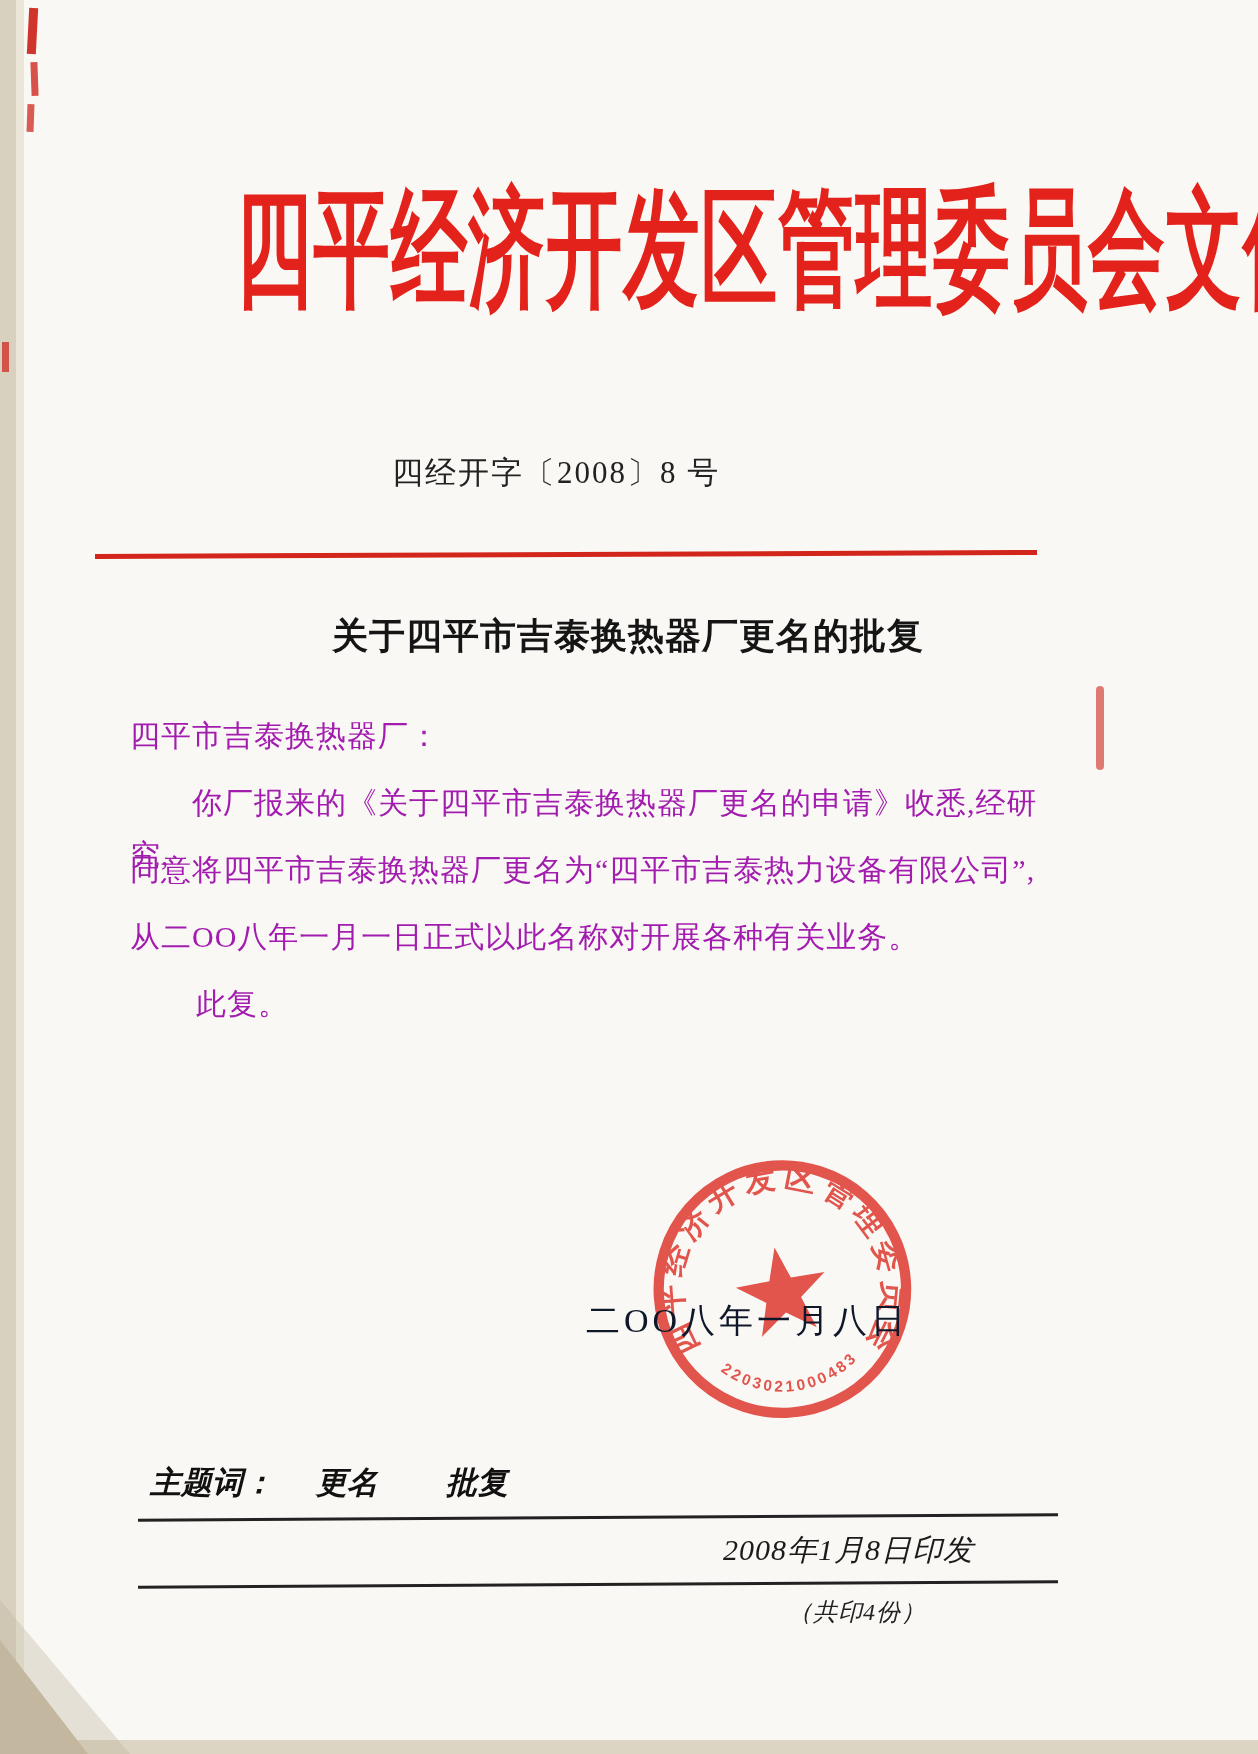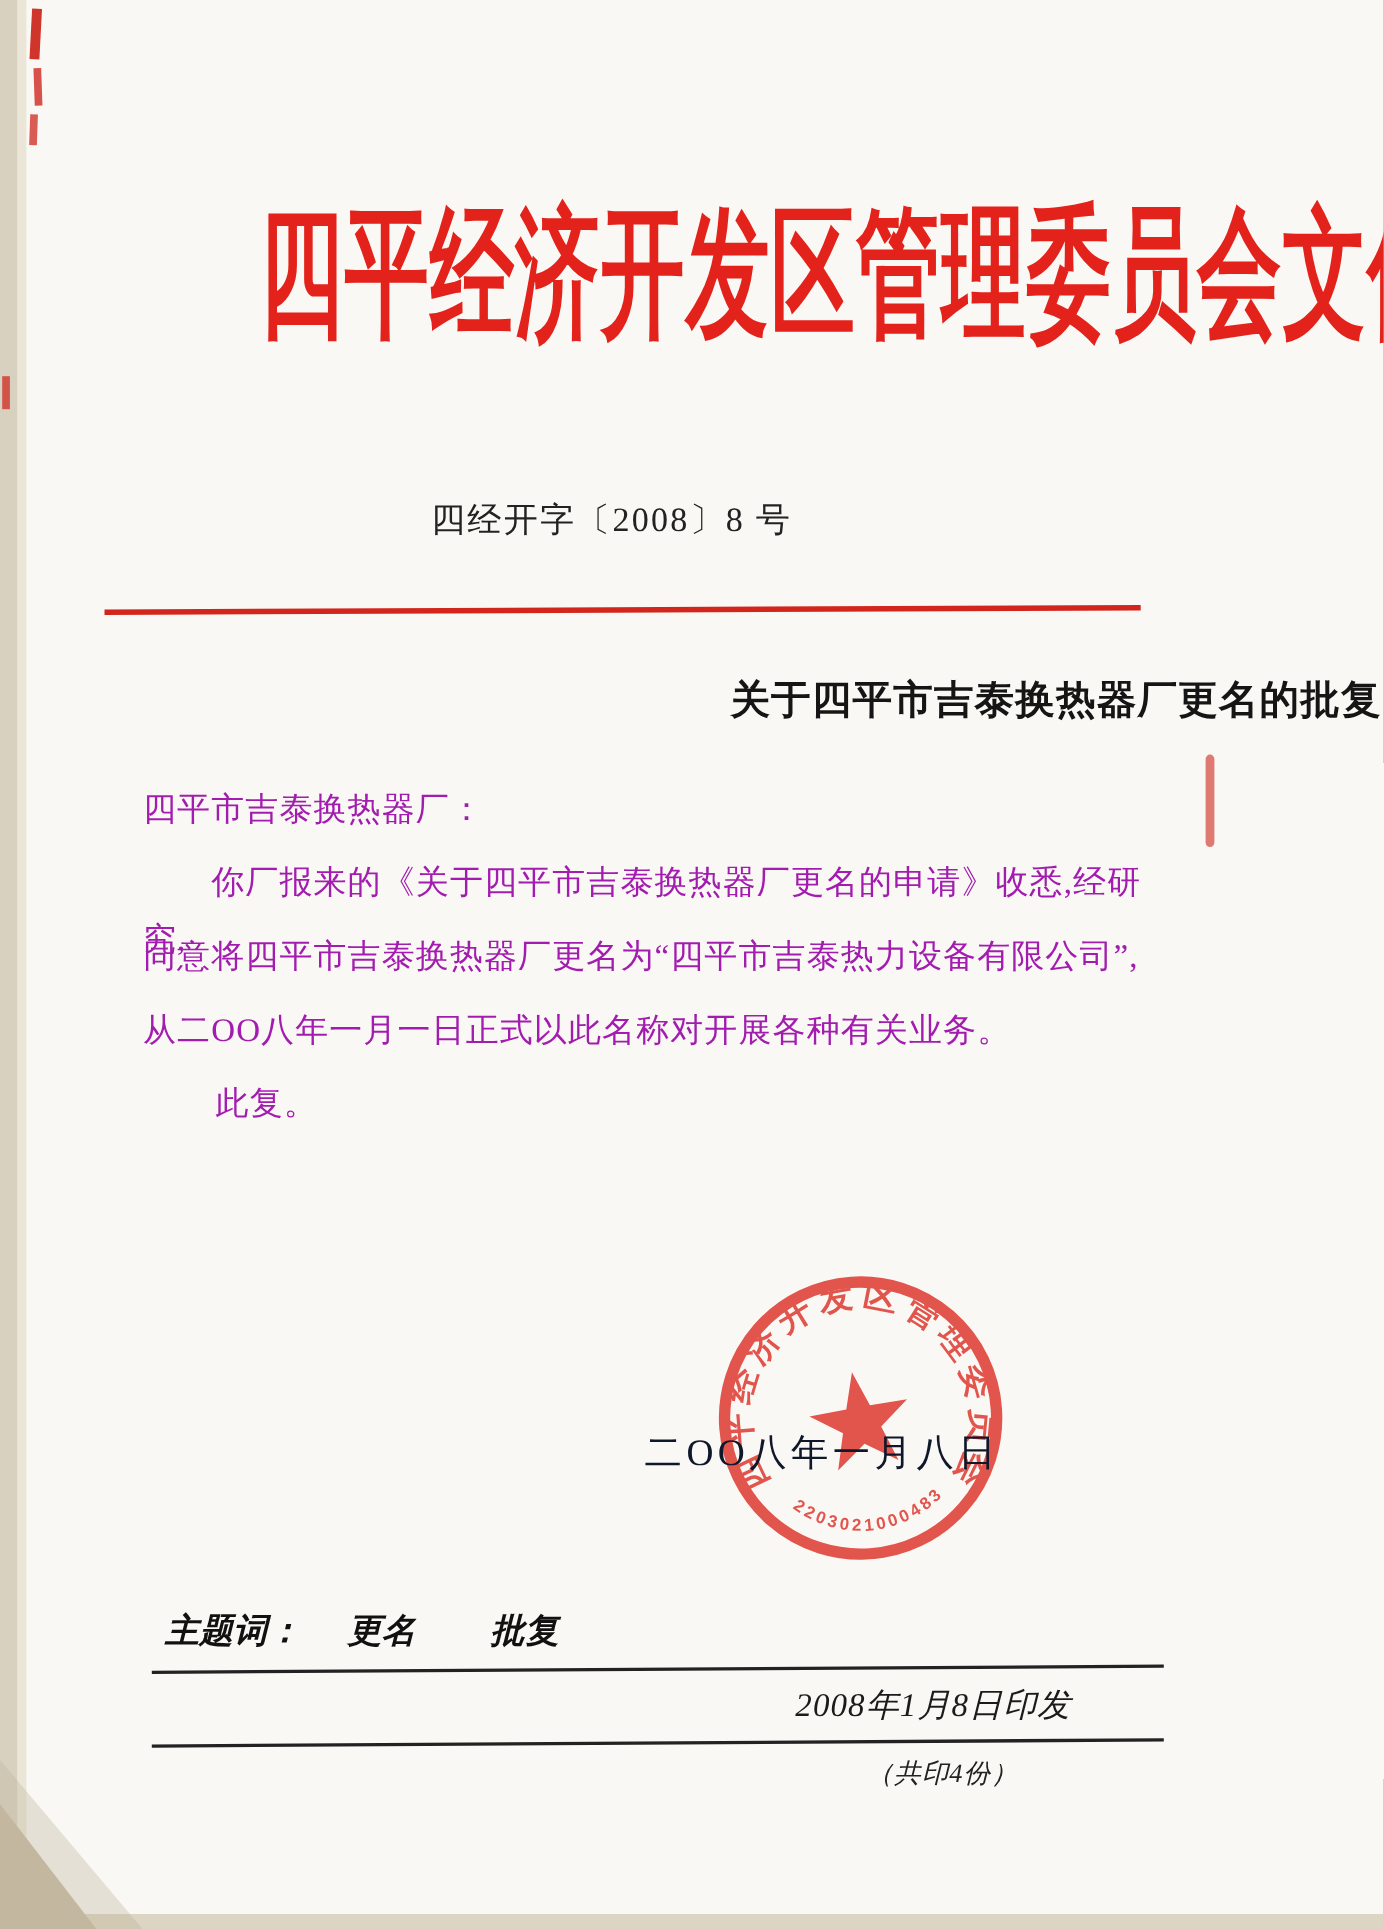--- a/index.html
+++ b/index.html
@@ -41,21 +41,21 @@
   .doc-number {
     position:absolute; left:0; top:452px; width:1112px;
     text-align:center; font-size:31px; letter-spacing:2px; color:#222;
   }
   .red-rule {
     position:absolute; left:95px; top:552px; width:942px; height:5px;
     background:#d2251c; transform:rotate(-0.25deg);
   }
   .doc-title {
     position:absolute; left:0; top:612px; width:1256px;
-    text-align:right; font-size:36px; font-weight:bold; color:#151515;
+    text-align:center; font-size:36px; font-weight:bold; color:#151515;
     font-family:Liberation Serif, serif;
     letter-spacing:1px;
   }
   .body-block {
     position:absolute; left:130px; top:710px; width:935px;
     font-size:30px; color:#a21caf;
   }
   .body-line { height:67px; line-height:52px; letter-spacing:1px; }
   .indent-1 { text-indent:62px; }
   .closing  { padding-left:66px; }

